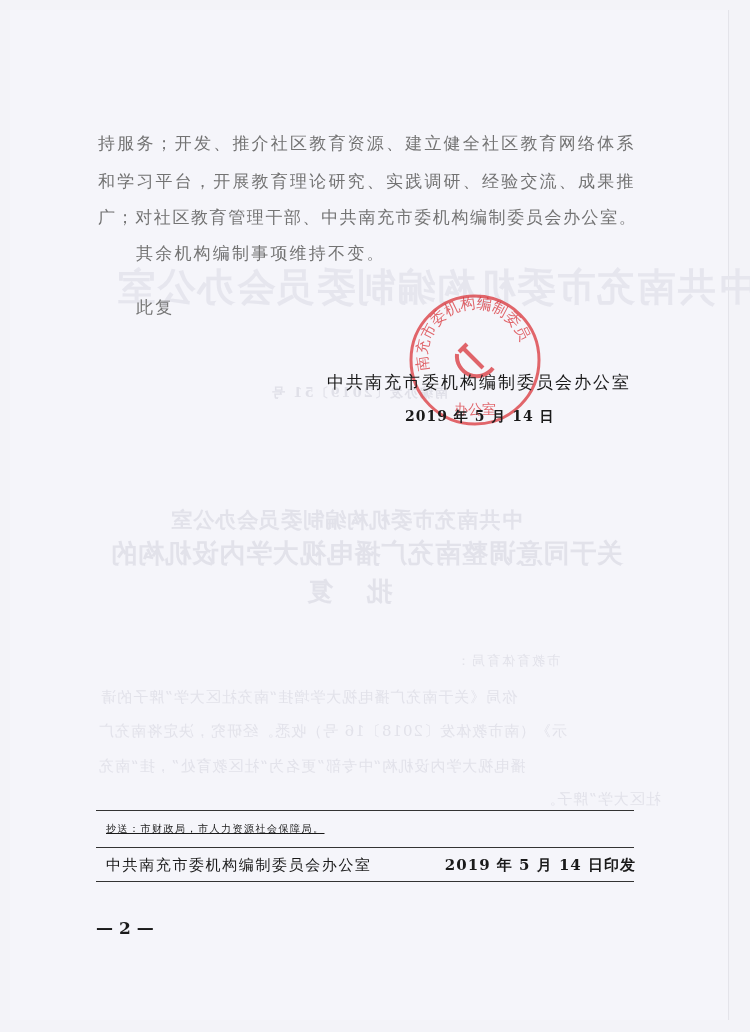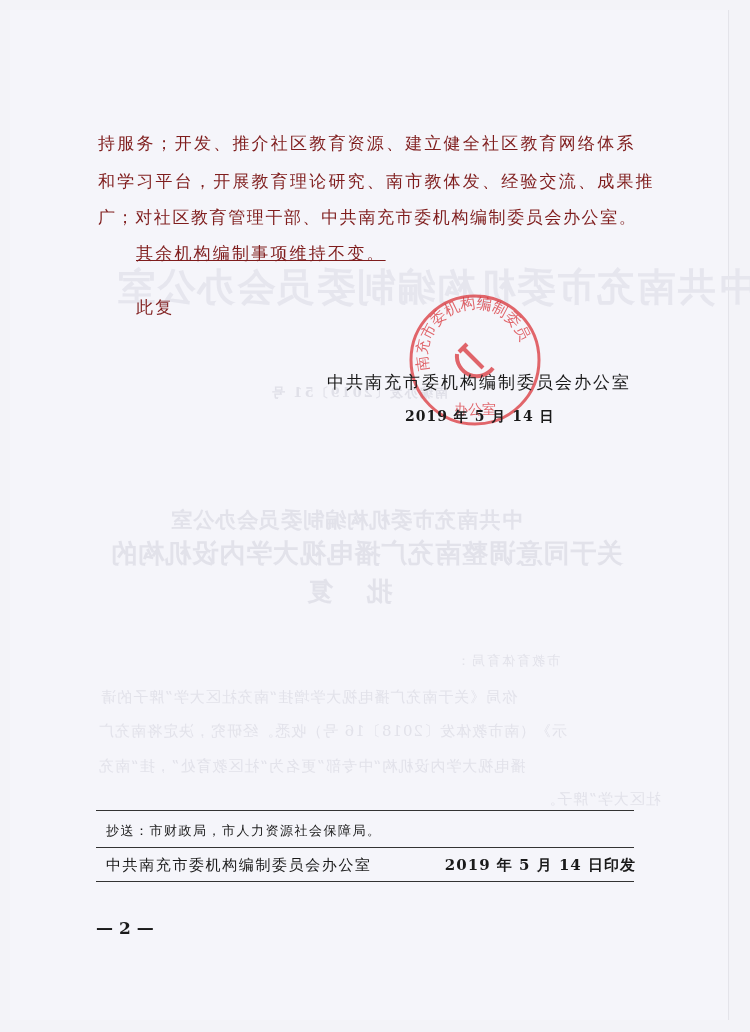--- a/index.html
+++ b/index.html
@@ -10,27 +10,27 @@
     color: #1a1a1a;
   }
   .page {
     position: absolute; left: 10px; top: 10px; width: 718px; height: 1010px;
     background: #f5f5fa;
     border-right: 1px solid #e4e4ea;
   }
   .bleed { position: absolute; color: #e2e2ea; font-weight: bold; white-space: nowrap; pointer-events: none; }
   .body-line {
     position: absolute; left: 98px; font-size: 17px; letter-spacing: 2.2px;
-    white-space: nowrap; color: #7f1d1d;
+    white-space: nowrap; color: #737373;
   }
   .indent { left: 136px; }
   .sig-org { position: absolute; left: 327px; top: 371px; font-size: 17px; letter-spacing: 2px; white-space: nowrap; }
   .sig-date { position: absolute; left: 405px; top: 408px; font-size: 14px; letter-spacing: 1px; font-weight: bold; white-space: nowrap; }
   .rule { position: absolute; left: 96px; width: 538px; height: 1px; background: #333; }
-  .cc { position: absolute; left: 106px; top: 822px; font-size: 13px; letter-spacing: 1.5px; white-space: nowrap; }
+  .cc { position: absolute; left: 106px; top: 822px; font-size: 10px; letter-spacing: 1.5px; white-space: nowrap; text-decoration: underline; }
   .issuer { position: absolute; left: 106px; top: 856px; font-size: 15px; letter-spacing: 1.6px; white-space: nowrap; }
   .issued { position: absolute; right: 114px; top: 856px; font-size: 15px; letter-spacing: 1px; font-weight: bold; white-space: nowrap; }
   .pageno { position: absolute; left: 96px; top: 918px; font-size: 17px; font-weight: bold; white-space: nowrap; }
   .seal { position: absolute; left: 407px; top: 292px; width: 136px; height: 136px; }
 </style>
 </head>
 <body>
 
 <div class="page"></div>
 
@@ -39,23 +39,23 @@
 <div class="bleed" style="left:170px;top:506px;font-size:21px;transform:scaleX(-1);letter-spacing:1px;">中共南充市委机构编制委员会办公室</div>
 <div class="bleed" style="left:110px;top:536px;font-size:26px;transform:scaleX(-1);letter-spacing:1px;">关于同意调整南充广播电视大学内设机构的</div>
 <div class="bleed" style="left:295px;top:574px;font-size:26px;transform:scaleX(-1);letter-spacing:12px;">批 复</div>
 <div class="bleed" style="left:455px;top:652px;font-size:13px;transform:scaleX(-1);letter-spacing:2px;font-weight:normal;">市教育体育局：</div>
 <div class="bleed" style="left:100px;top:688px;font-size:15px;transform:scaleX(-1);letter-spacing:1px;font-weight:normal;">你局《关于南充广播电视大学增挂“南充社区大学”牌子的请</div>
 <div class="bleed" style="left:98px;top:722px;font-size:15px;transform:scaleX(-1);letter-spacing:1px;font-weight:normal;">示》（南市教体发〔2018〕16 号）收悉。经研究，决定将南充广</div>
 <div class="bleed" style="left:98px;top:757px;font-size:15px;transform:scaleX(-1);letter-spacing:1px;font-weight:normal;">播电视大学内设机构“中专部”更名为“社区教育处”，挂“南充</div>
 <div class="bleed" style="left:540px;top:790px;font-size:15px;transform:scaleX(-1);letter-spacing:1px;font-weight:normal;">社区大学”牌子。</div>
 
 <div class="body-line" style="top:132px;">持服务；开发、推介社区教育资源、建立健全社区教育网络体系</div>
-<div class="body-line" style="top:170px;">和学习平台，开展教育理论研究、南市教体发、经验交流、成果推</div>
+<div class="body-line" style="top:170px;">和学习平台，开展教育理论研究、实践调研、经验交流、成果推</div>
 <div class="body-line" style="top:206px;letter-spacing:1.6px;">广；对社区教育管理干部、中共南充市委机构编制委员会办公室。</div>
-<div class="body-line indent" style="top:242px;text-decoration:underline;">其余机构编制事项维持不变。</div>
+<div class="body-line indent" style="top:242px;">其余机构编制事项维持不变。</div>
 <div class="body-line indent" style="top:296px;">此复</div>
 
 <svg class="seal" viewBox="0 0 136 136">
   <defs>
     <path id="sealArc" d="M 22 78 A 48 48 0 1 1 114 78"></path>
   </defs>
   <circle cx="68" cy="68" r="64" fill="none" stroke="#d9343a" stroke-width="3" opacity="0.75"></circle>
   <text font-size="15" fill="#d9343a" opacity="0.75" font-family="DejaVu Sans, sans-serif">
     <textPath href="#sealArc" startOffset="0">南充市委机构编制委员</textPath>
   </text>

